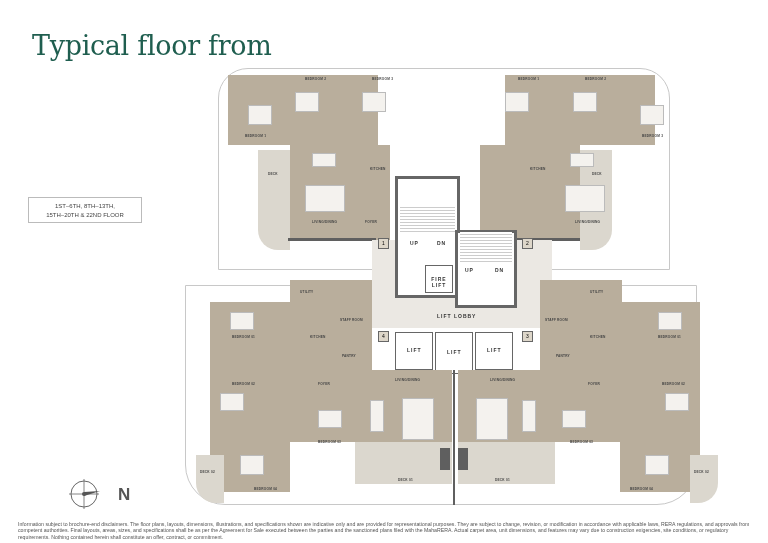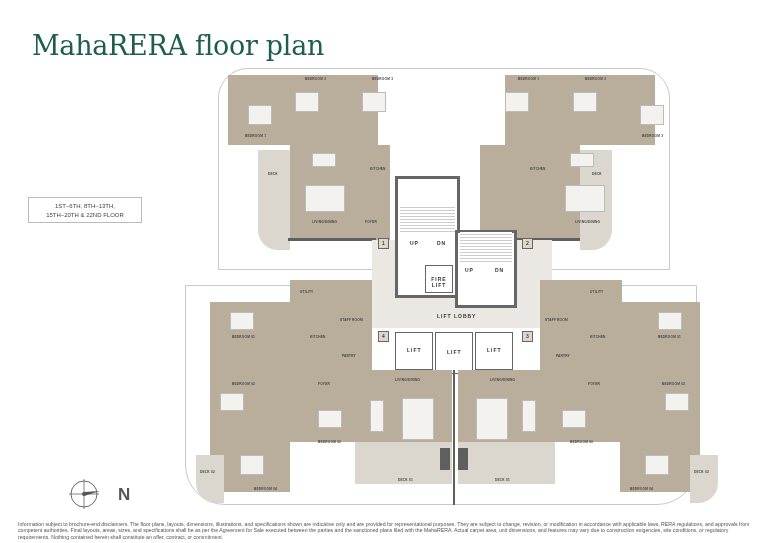--- a/index.html
+++ b/index.html
@@ -18,21 +18,21 @@
   .white{position:absolute;background:#f4f2ee;border:1px solid #bbb;}
   .stairs{position:absolute;background:repeating-linear-gradient(0deg,#fff 0 2px,#ccc 2px 3px);}
   .compass{position:absolute;left:68px;top:478px;width:32px;height:32px;}
   .n-label{position:absolute;left:118px;top:485px;font-size:17px;font-weight:bold;color:#555;}
   .disclaimer{position:absolute;left:18px;top:521px;width:740px;font-size:5.2px;line-height:6.4px;color:#555;}
   .tag{position:absolute;width:9px;height:9px;border:1px solid #666;font-size:5px;text-align:center;line-height:9px;background:#ddd6c9;}
 </style>
 </head>
 <body>
 
-<div class="title">MahaRERA floor plan</div>
+<div class="title">Typical floor from</div>
 
 <div class="floor-box">
   <div>1ST–6TH, 8TH–13TH,</div>
   <div>15TH–20TH &amp; 22ND FLOOR</div>
 </div>
 
 <div class="plan">
 
   <div class="outline" style="left:218px;top:68px;width:450px;height:200px;border-radius:30px 30px 0 0;"></div>
   <div class="outline" style="left:185px;top:285px;width:510px;height:218px;border-radius:0 0 40px 40px;"></div>

